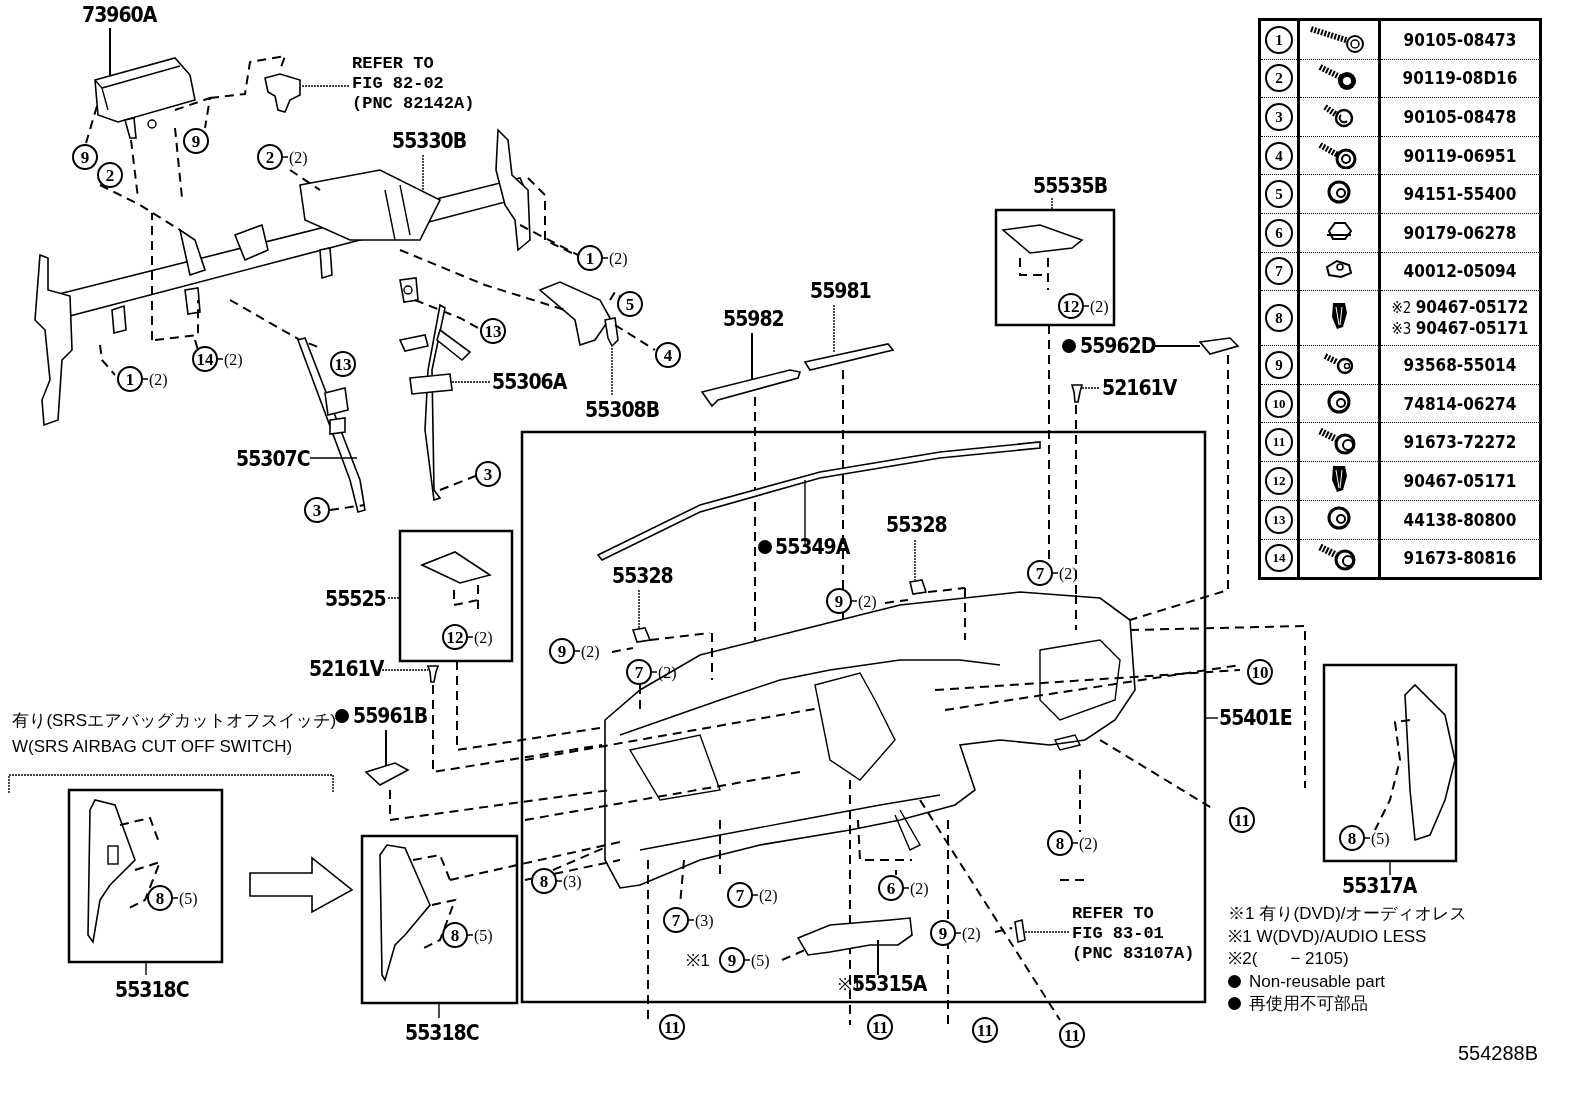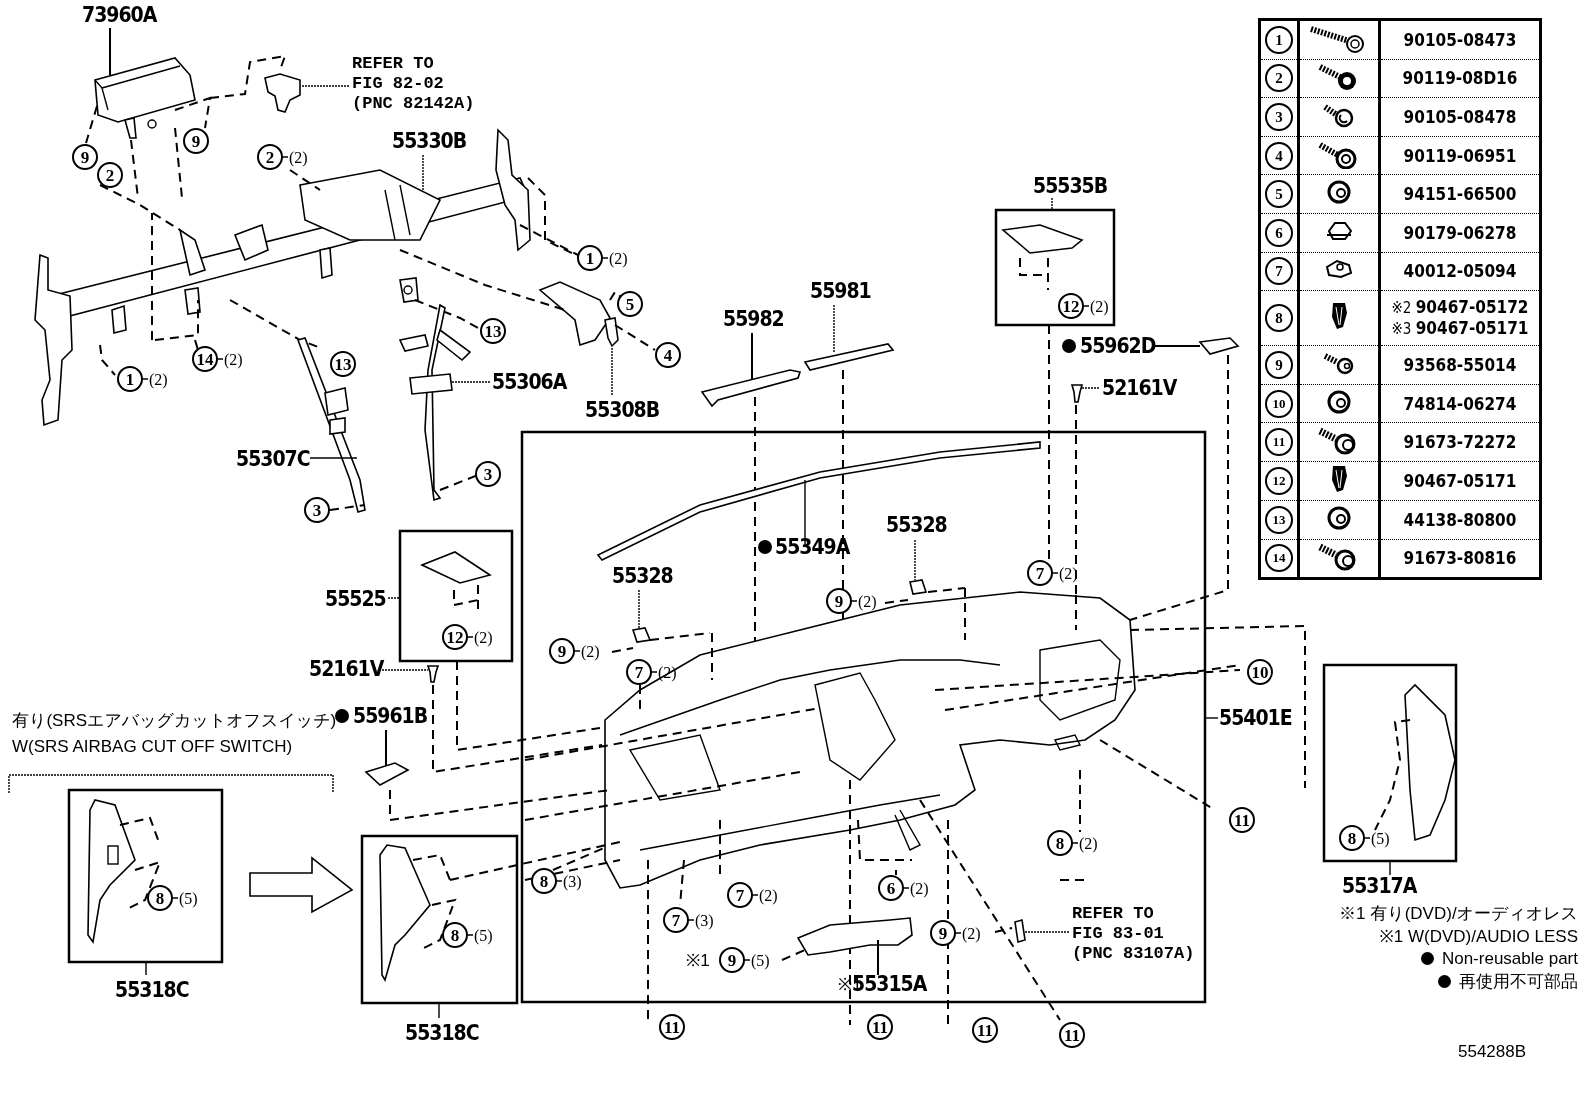--- a/index.html
+++ b/index.html
@@ -17,24 +17,24 @@
   .box{stroke:#000;stroke-width:2.5;fill:none;}
   
   #fastener-table{position:absolute;left:1258px;top:18px;width:284px;border-collapse:collapse;border:3px solid #000;}
   #fastener-table td{border-bottom:1.5px dotted #000;height:37.6px;padding:0;text-align:center;vertical-align:middle;}
   #fastener-table td.c1{width:36px;border-right:3px solid #000;}
   #fastener-table td.c2{width:78px;border-right:3px solid #000;}
   #fastener-table td.c3{font-family:"DejaVu Sans Condensed","Liberation Sans",sans-serif;font-weight:bold;font-size:17px;}
   .circ{display:inline-block;width:24px;height:24px;border:2px solid #000;border-radius:50%;font-family:"Liberation Serif",serif;font-weight:bold;font-size:15px;line-height:24px;text-align:center;}
   .pnline{display:block;line-height:20px;}
   .pnline .mark{font-weight:normal;font-size:15px;}
-  #notes{position:absolute;left:1228px;top:903px;width:350px;text-align:right;}
+  #notes{position:absolute;left:1228px;top:903px;width:350px;}
   #notes div{font-size:17px;line-height:22.5px;white-space:pre;}
   #notes .bullet{display:inline-block;width:13px;height:13px;border-radius:50%;background:#000;margin-right:8px;vertical-align:-1px;}
-  #diagram-code{position:absolute;left:1458px;top:1042px;font-size:17px;}
+  #diagram-code{position:absolute;left:1458px;top:1042px;font-size:20px;}
 </style>
 </head>
 <body>
 
 <svg id="diagram" viewBox="0 0 1592 1099" xmlns="http://www.w3.org/2000/svg">
 
   <g>
     <text class="pn" x="82" y="22">73960A</text>
     <line class="line" x1="110" y1="28" x2="110" y2="75"></line>
     <path class="part" d="M95 80 L175 58 L190 75 L195 100 L118 122 L98 115 Z"></path>
@@ -523,21 +523,21 @@
           <span class="pnline">90119-06951</span>
         </td>
       </tr>
       <tr>
         <td class="c1"><span class="circ">5</span></td>
         <td class="c2"><svg width="30" height="28" viewBox="0 0 30 28">
             <circle cx="15" cy="14" r="10" fill="#fff" stroke="#000" stroke-width="3"></circle>
             <circle cx="17" cy="15" r="4" fill="none" stroke="#000" stroke-width="2"></circle>
           </svg></td>
         <td class="c3">
-          <span class="pnline">94151-66500</span>
+          <span class="pnline">94151-55400</span>
         </td>
       </tr>
       <tr>
         <td class="c1"><span class="circ">6</span></td>
         <td class="c2"><svg width="36" height="28" viewBox="0 0 36 28">
             <path d="M8 14 L14 6 L24 6 L30 14 L24 22 L12 22 Z" fill="#fff" stroke="#000" stroke-width="2"></path>
             <path d="M6 18 L30 18" stroke="#000" stroke-width="2"></path>
           </svg></td>
         <td class="c3">
           <span class="pnline">90179-06278</span>
@@ -626,16 +626,17 @@
         <td class="c3">
           <span class="pnline">91673-80816</span>
         </td>
       </tr>
     </tbody>
 </table>
 
 <div id="notes">
   <div>※1 有り(DVD)/オーディオレス</div>
   <div>※1 W(DVD)/AUDIO LESS</div>
+  <div>※2(       − 2105)</div>
   <div><span class="bullet"></span><span>Non-reusable part</span></div>
   <div><span class="bullet"></span><span>再使用不可部品</span></div>
 </div>
 <div id="diagram-code">554288B</div>
 
 </body></html>

